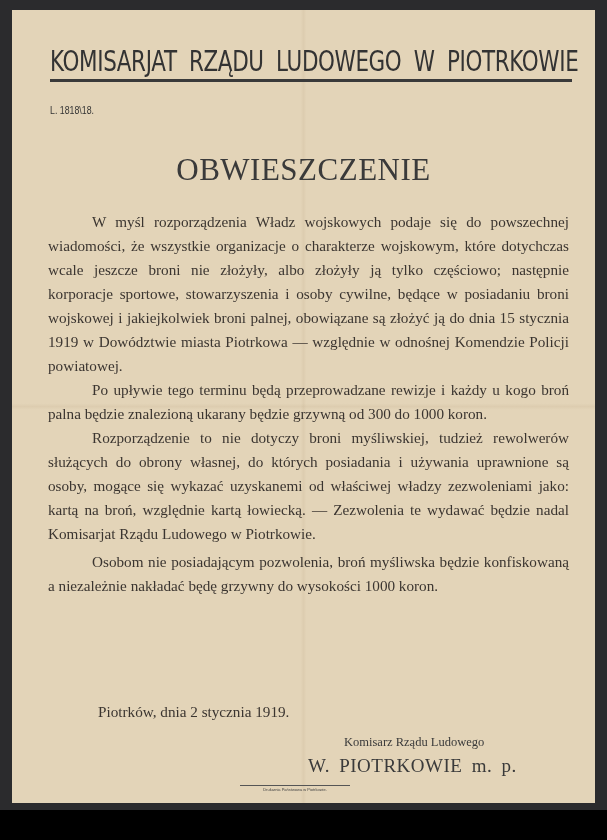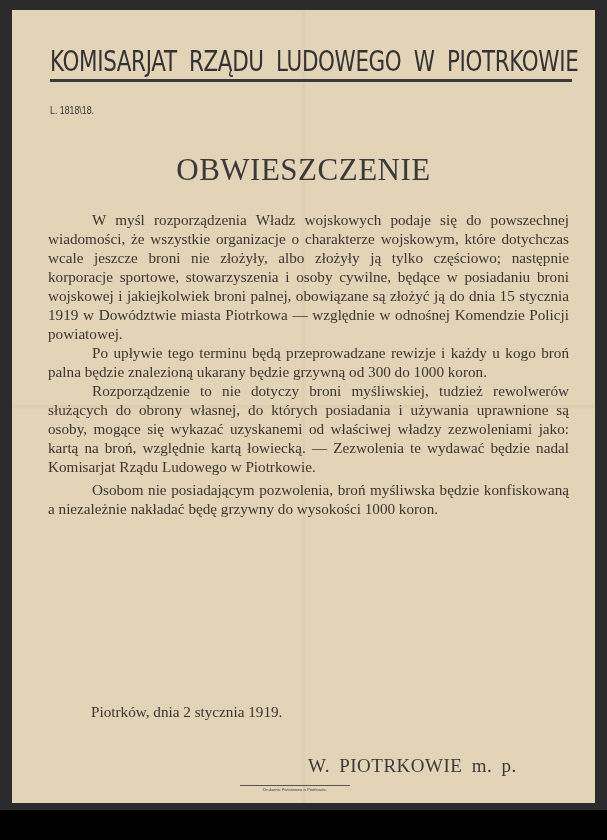--- a/index.html
+++ b/index.html
@@ -17,24 +17,24 @@
     font-size:29px; color:#333; letter-spacing:-0.5px;
     transform:scaleX(0.74); transform-origin:left top; white-space:nowrap;
     word-spacing:8px;
   }
   .header-rule { position:absolute; left:38px; top:69px; width:522px; height:3px; background:#3a3a3a; }
   .ref { position:absolute; left:38px; top:94px; font-family:"Liberation Sans", sans-serif; font-size:11px; color:#333;
          transform:scaleX(0.8); transform-origin:left top; }
   .doc-title { position:absolute; left:0; width:583px; top:142px; text-align:center;
          font-family:"Liberation Serif", serif; font-size:31px; color:#3a3a3a; letter-spacing:0.5px; }
   .body-text { position:absolute; left:36px; width:521px; top:200px;
-         font-family:"Liberation Serif", serif; font-size:15.2px; color:#3b3530; line-height:19px; text-align:justify; }
+         font-family:"Liberation Serif", serif; font-size:15.2px; color:#3b3530; line-height:24px; text-align:justify; }
   .body-text p { margin:0; text-indent:44px; }
   .body-text p.p4 { margin-top:4px; }
-  .date-line { position:absolute; left:79px; top:693px; font-family:"Liberation Serif", serif; font-size:15.2px; color:#3b3530; }
+  .date-line { position:absolute; left:86px; top:693px; font-family:"Liberation Serif", serif; font-size:15.2px; color:#3b3530; }
   .sig-role { position:absolute; left:332px; top:725px; font-family:"Liberation Serif", serif; font-size:12.5px; color:#3a3a3a; }
   .sig-name { position:absolute; left:296px; top:745px; font-family:"Liberation Serif", serif; font-size:19px; color:#3a3a3a; letter-spacing:0.5px; word-spacing:4px; }
   .printer { position:absolute; left:228px; top:775px; width:110px; border-top:1px solid #555; text-align:center;
          font-family:"Liberation Sans", sans-serif; font-size:4px; color:#444; padding-top:1px; }
   .caption { position:absolute; left:4px; top:839px; font-family:"Liberation Sans", sans-serif; font-weight:bold; font-size:12.5px; color:#737373; }
 </style>
 </head>
 <body>
 
 <div class="frame"></div>
@@ -46,17 +46,18 @@
   <div class="doc-title">OBWIESZCZENIE</div>
 
   <div class="body-text">
     <p>W myśl rozporządzenia Władz wojskowych podaje się do powszechnej wiadomości, że wszystkie organizacje o charakterze wojskowym, które dotychczas wcale jeszcze broni nie złożyły, albo złożyły ją tylko częściowo; następnie korporacje sportowe, stowarzyszenia i osoby cywilne, będące w posiadaniu broni wojskowej i jakiejkolwiek broni palnej, obowiązane są złożyć ją do dnia 15 stycznia 1919 w Dowództwie miasta Piotrkowa — względnie w odnośnej Komendzie Policji powiatowej.</p>
     <p>Po upływie tego terminu będą przeprowadzane rewizje i każdy u kogo broń palna będzie znalezioną ukarany będzie grzywną od 300 do 1000 koron.</p>
     <p>Rozporządzenie to nie dotyczy broni myśliwskiej, tudzież rewolwerów służących do obrony własnej, do których posiadania i używania uprawnione są osoby, mogące się wykazać uzyskanemi od właściwej władzy zezwoleniami jako: kartą na broń, względnie kartą łowiecką. — Zezwolenia te wydawać będzie nadal Komisarjat Rządu Ludowego w Piotrkowie.</p>
     <p class="p4">Osobom nie posiadającym pozwolenia, broń myśliwska będzie konfiskowaną a niezależnie nakładać będę grzywny do wysokości 1000 koron.</p>
   </div>
 
   <div class="date-line">Piotrków, dnia 2 stycznia 1919.</div>
+  <div class="sig-role">Komisarz Rządu Ludowego</div>
   <div class="sig-name">W. PIOTRKOWIE m. p.</div>
   <div class="printer">Drukarnia Państwowa w Piotrkowie.</div>
 </div>
 
 <div class="caption">Archiwum Państwowe w Łodzi</div>
 
 </body></html>

